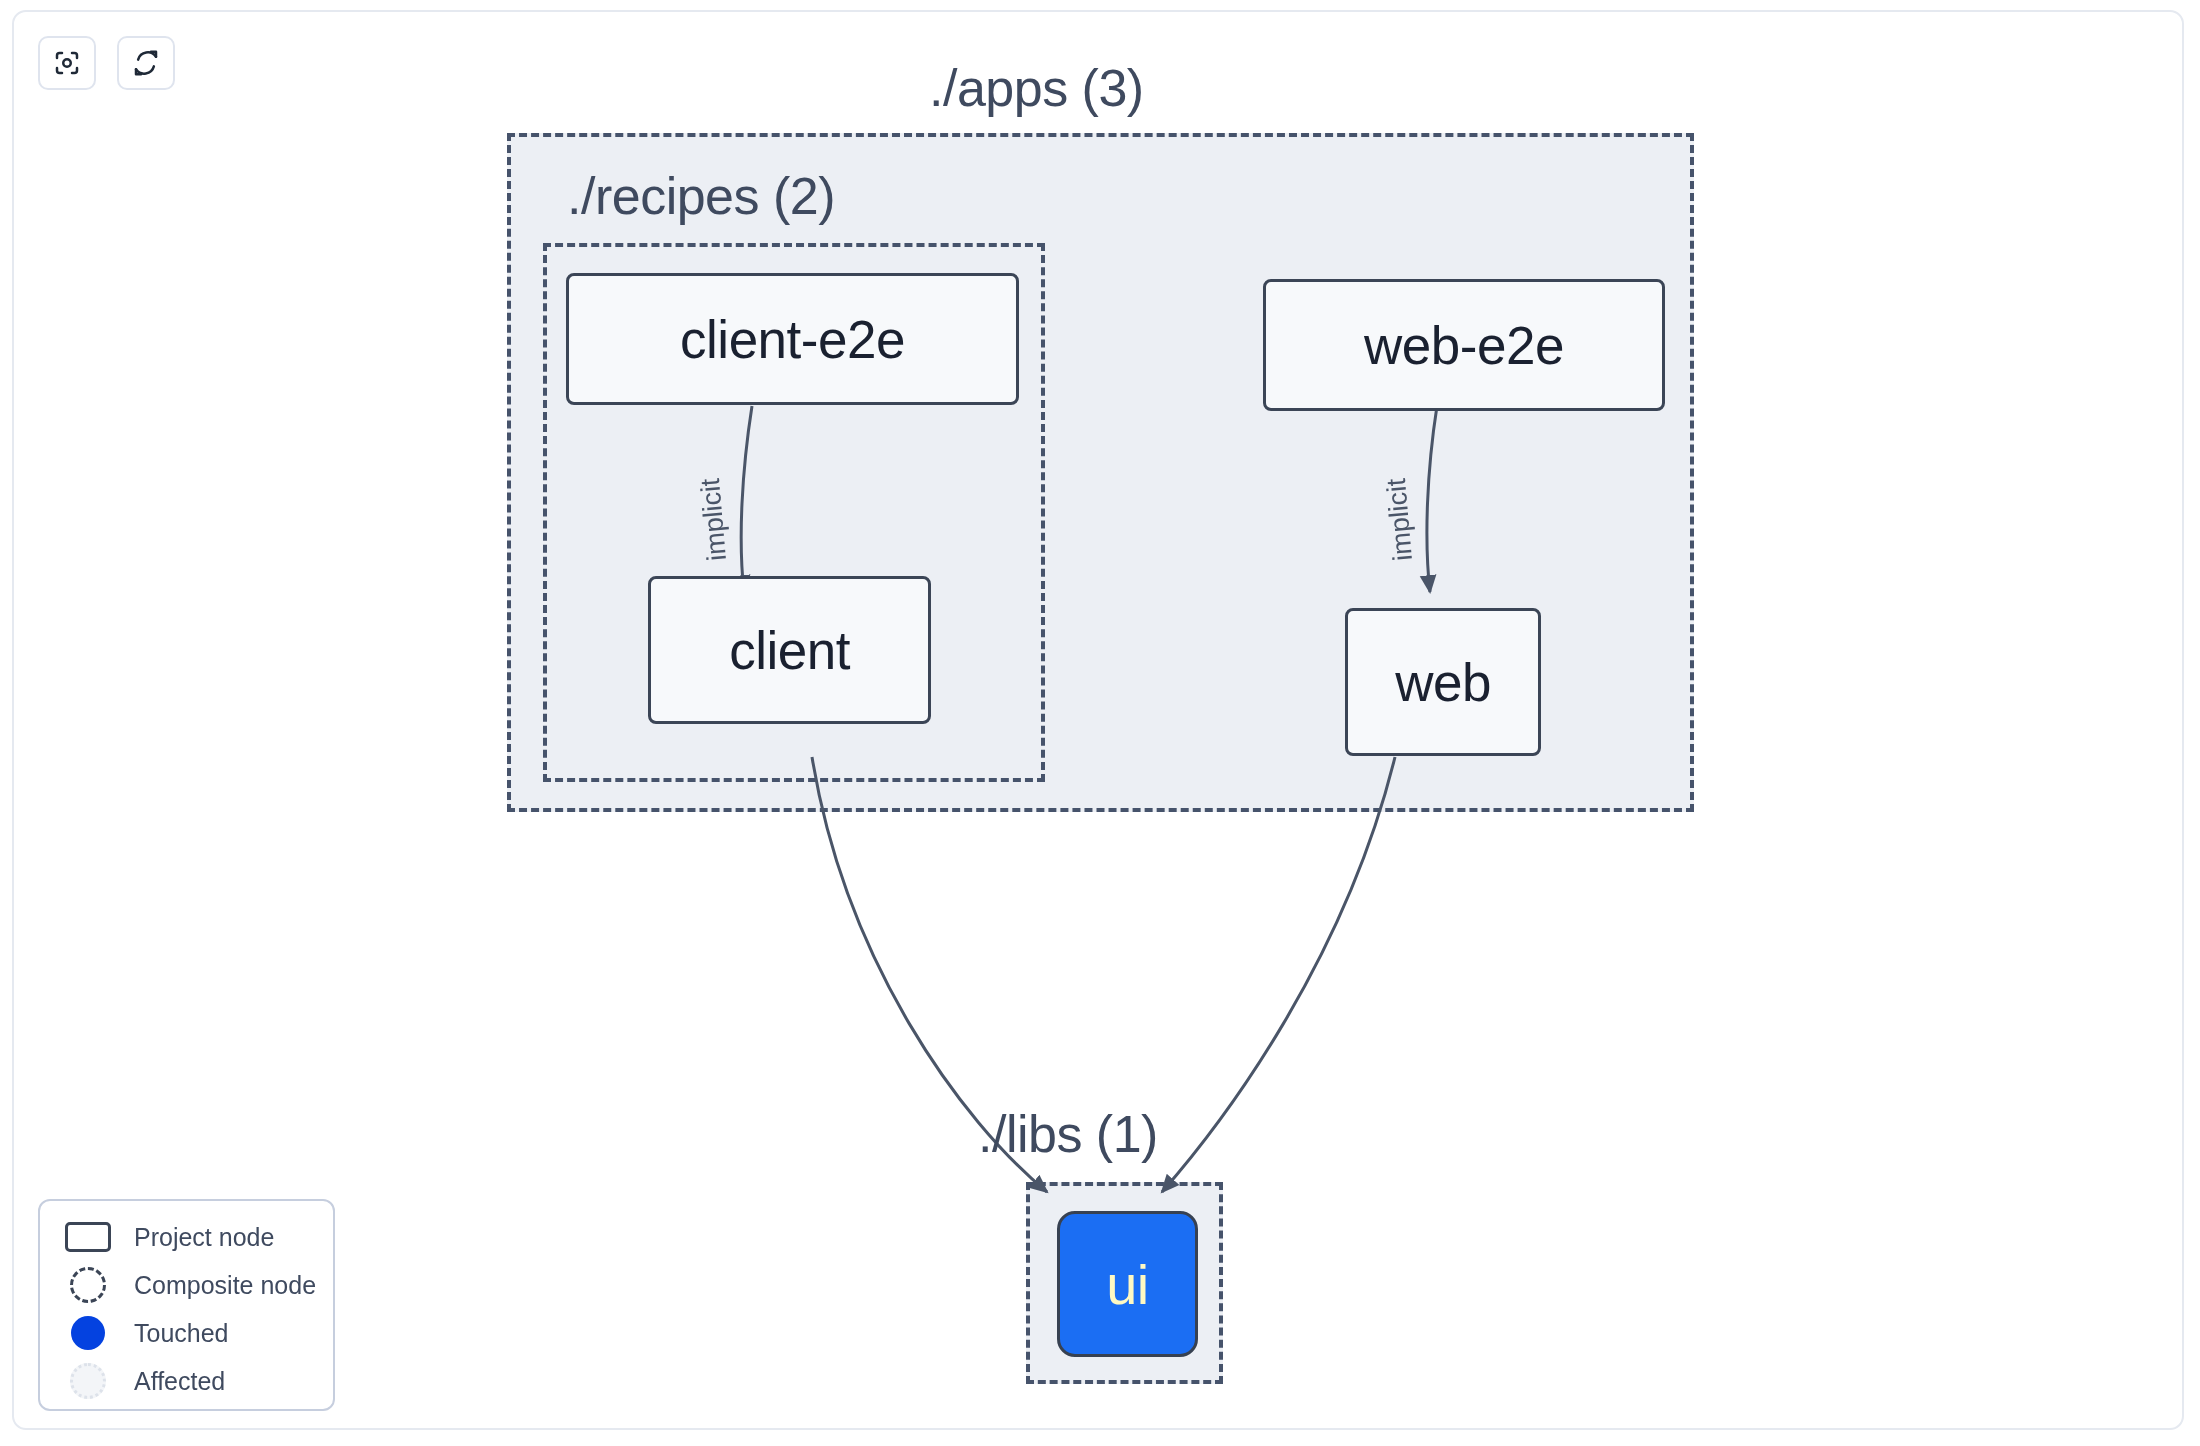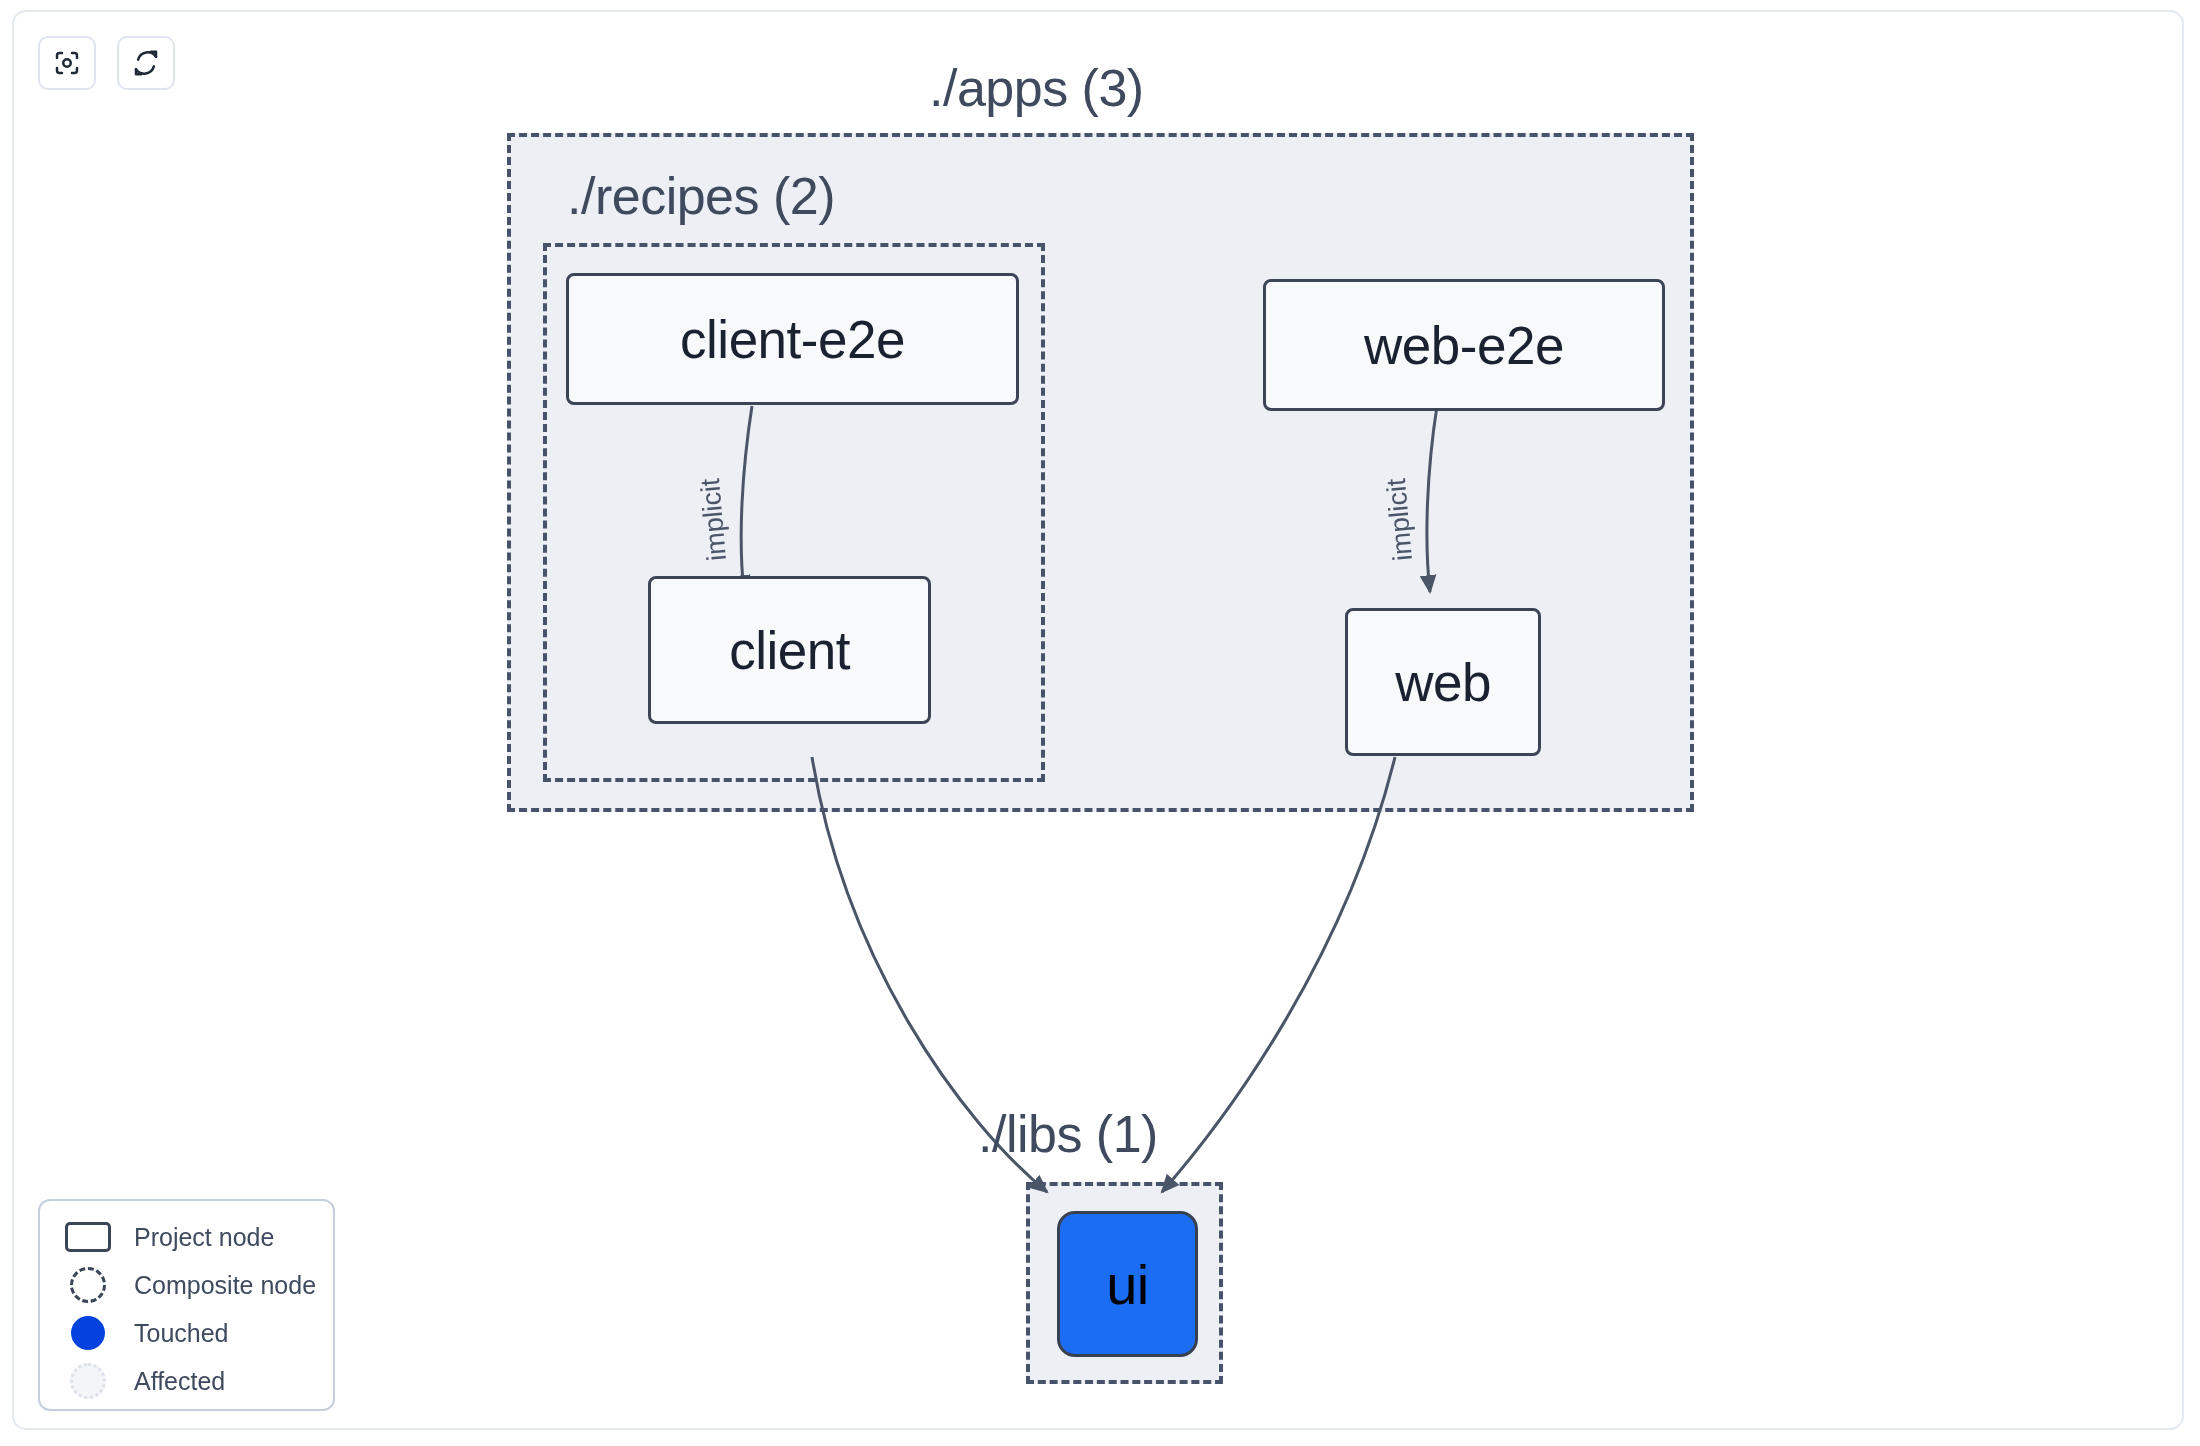--- a/index.html
+++ b/index.html
@@ -105,21 +105,21 @@
   #node-client-e2e { left: 566px;  top: 273px;  width: 453px; height: 132px; }
   #node-web-e2e    { left: 1263px; top: 279px;  width: 402px; height: 132px; }
   #node-client     { left: 648px;  top: 576px;  width: 283px; height: 148px; }
   #node-web        { left: 1345px; top: 608px;  width: 196px; height: 148px; }
 
   #node-ui {
     left: 1057px; top: 1211px; width: 141px; height: 146px;
     background: #1b6ef3;
     border-color: #374151;
     border-radius: 18px;
-    color: #000000;
+    color: #fef9c3;
     font-size: 56px;
   }
 
   
   .edges {
     position: absolute;
     left: 0; top: 0;
     width: 2200px;
     height: 1446px;
     z-index: 15;

